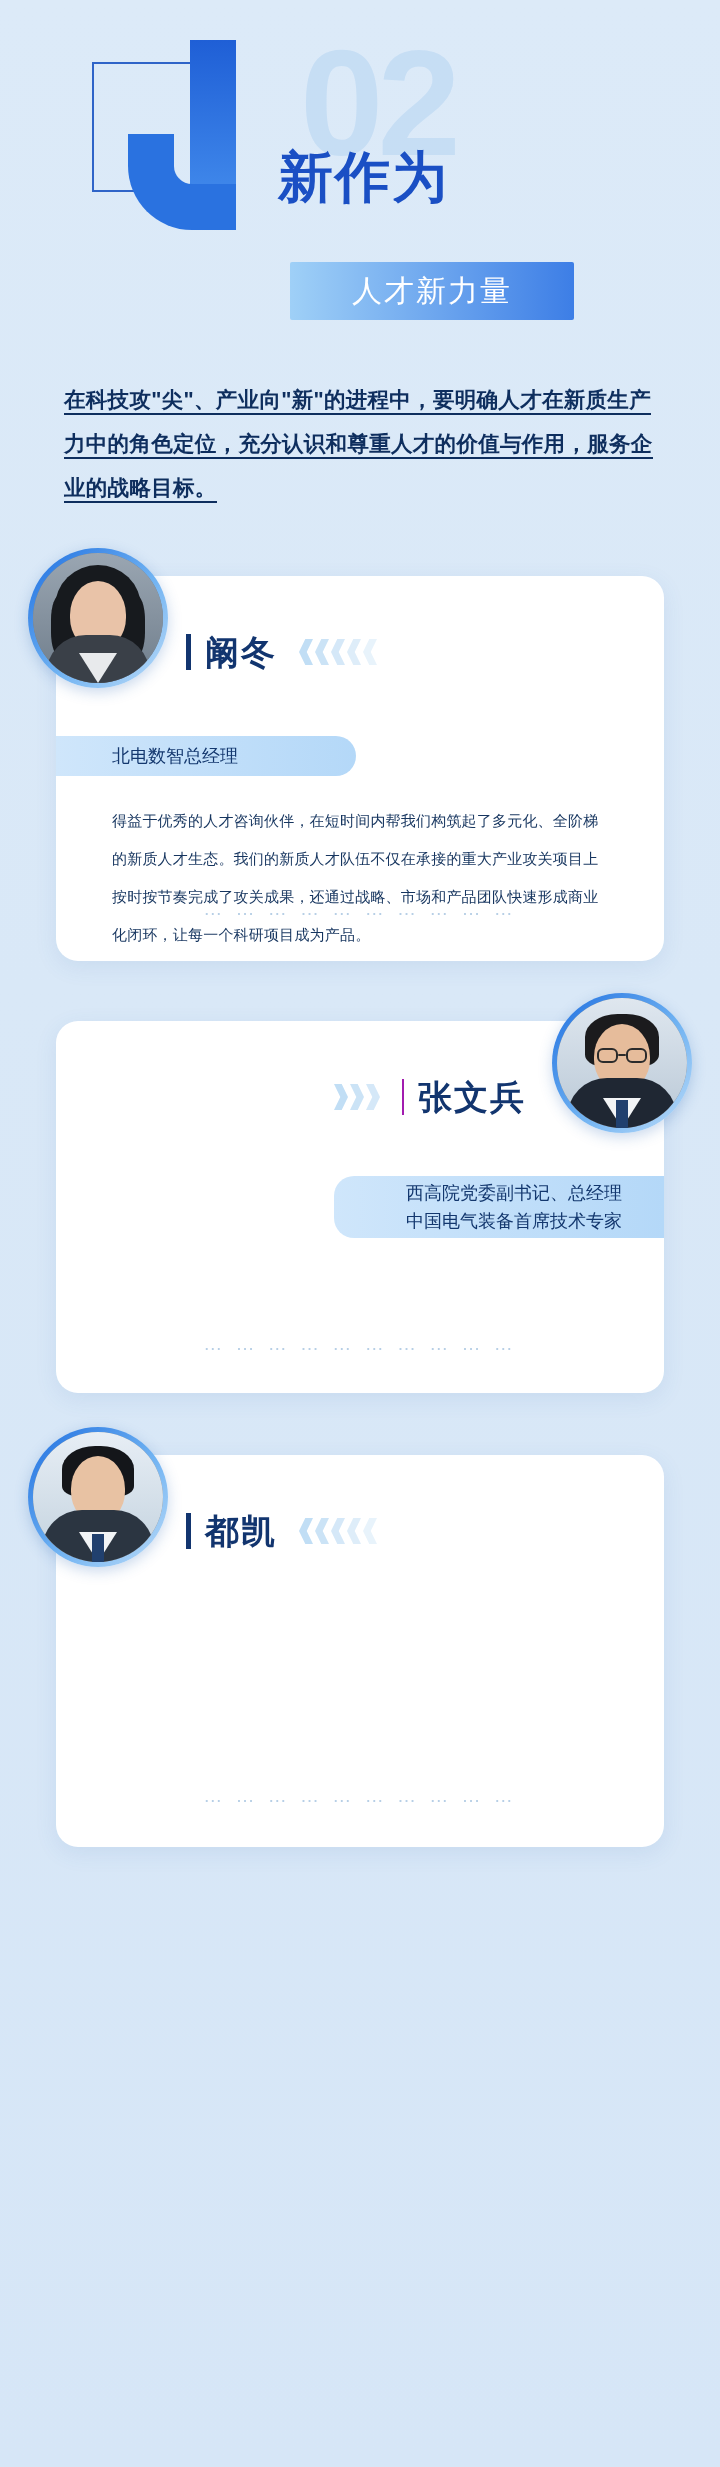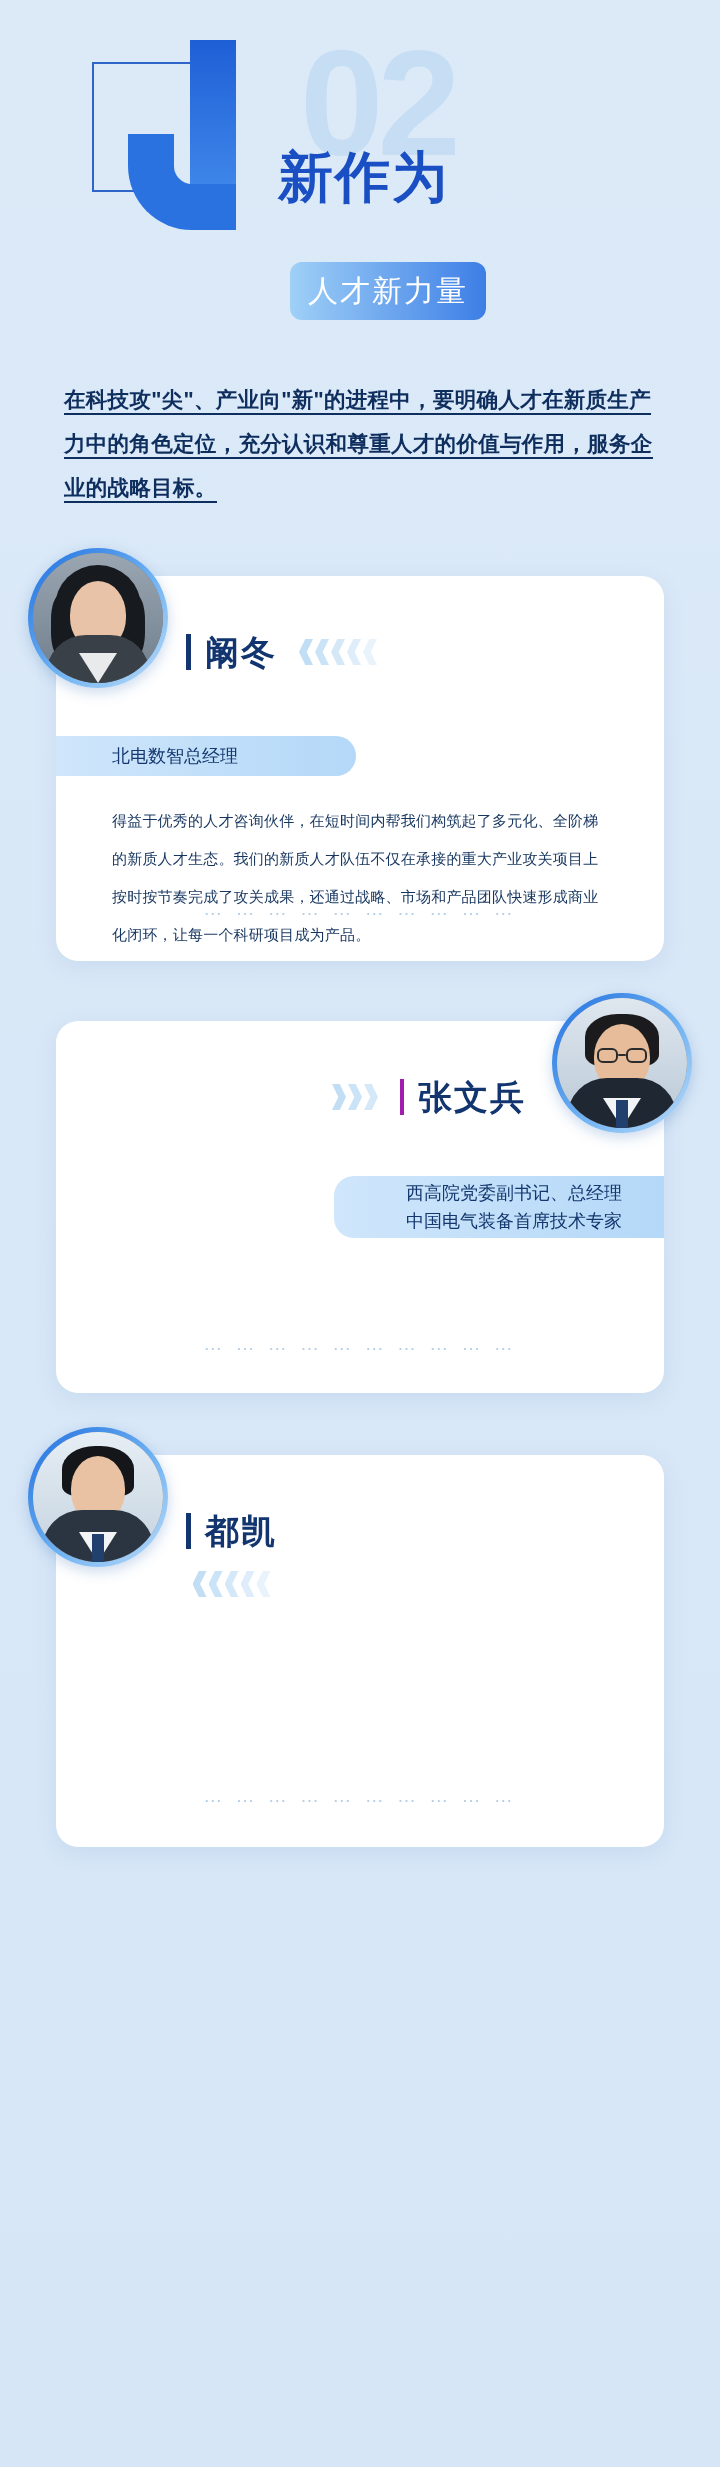--- a/index.html
+++ b/index.html
@@ -71,24 +71,24 @@
     font-size: 55px;
     font-weight: bold;
     color: #1a4fc4;
     letter-spacing: 2px;
     line-height: 1;
   }
   .title-sub-wrap {
     position: absolute;
     left: 290px;
     top: 262px;
-    width: 196px;
+    width: 284px;
     height: 58px;
     background: linear-gradient(90deg, #9fd0f7 0%, #3d7ee6 100%);
-    border-radius: 12px;
+    border-radius: 2px;
   }
   .title-sub {
     position: absolute;
     left: 0; top: 0;
     width: 100%; height: 58px;
     line-height: 58px;
     text-align: center;
     color: #ffffff;
     font-size: 30px;
     letter-spacing: 2px;
@@ -178,31 +178,31 @@
 
   
   .name-row {
     position: absolute;
     display: flex;
     align-items: center;
     gap: 22px;
   }
   .name-row.r1 { left: 130px; top: 58px; }
   .name-row.r2 { right: 138px; top: 58px; flex-direction: row-reverse; }
-  .name-row.r3 { left: 130px; top: 58px; flex-direction: column; }
+  .name-row.r3 { left: 130px; top: 58px; }
   .name {
     font-size: 34px;
     font-weight: bold;
     color: #12356f;
     letter-spacing: 2px;
     border-left: 5px solid #12356f;
     padding-left: 14px;
     line-height: 36px;
   }
-  .name-row.r2 .name { border-left: 4px solid #a21caf; }
+  .name-row.r2 .name { border-left: 2px solid #a21caf; }
   .chev {
     display: flex;
     gap: 2px;
   }
   .chev i {
     display: block;
     width: 14px; height: 26px;
     background: #bedcf4;
     clip-path: polygon(0 0, 55% 0, 100% 50%, 55% 100%, 0 100%, 45% 50%);
   }

